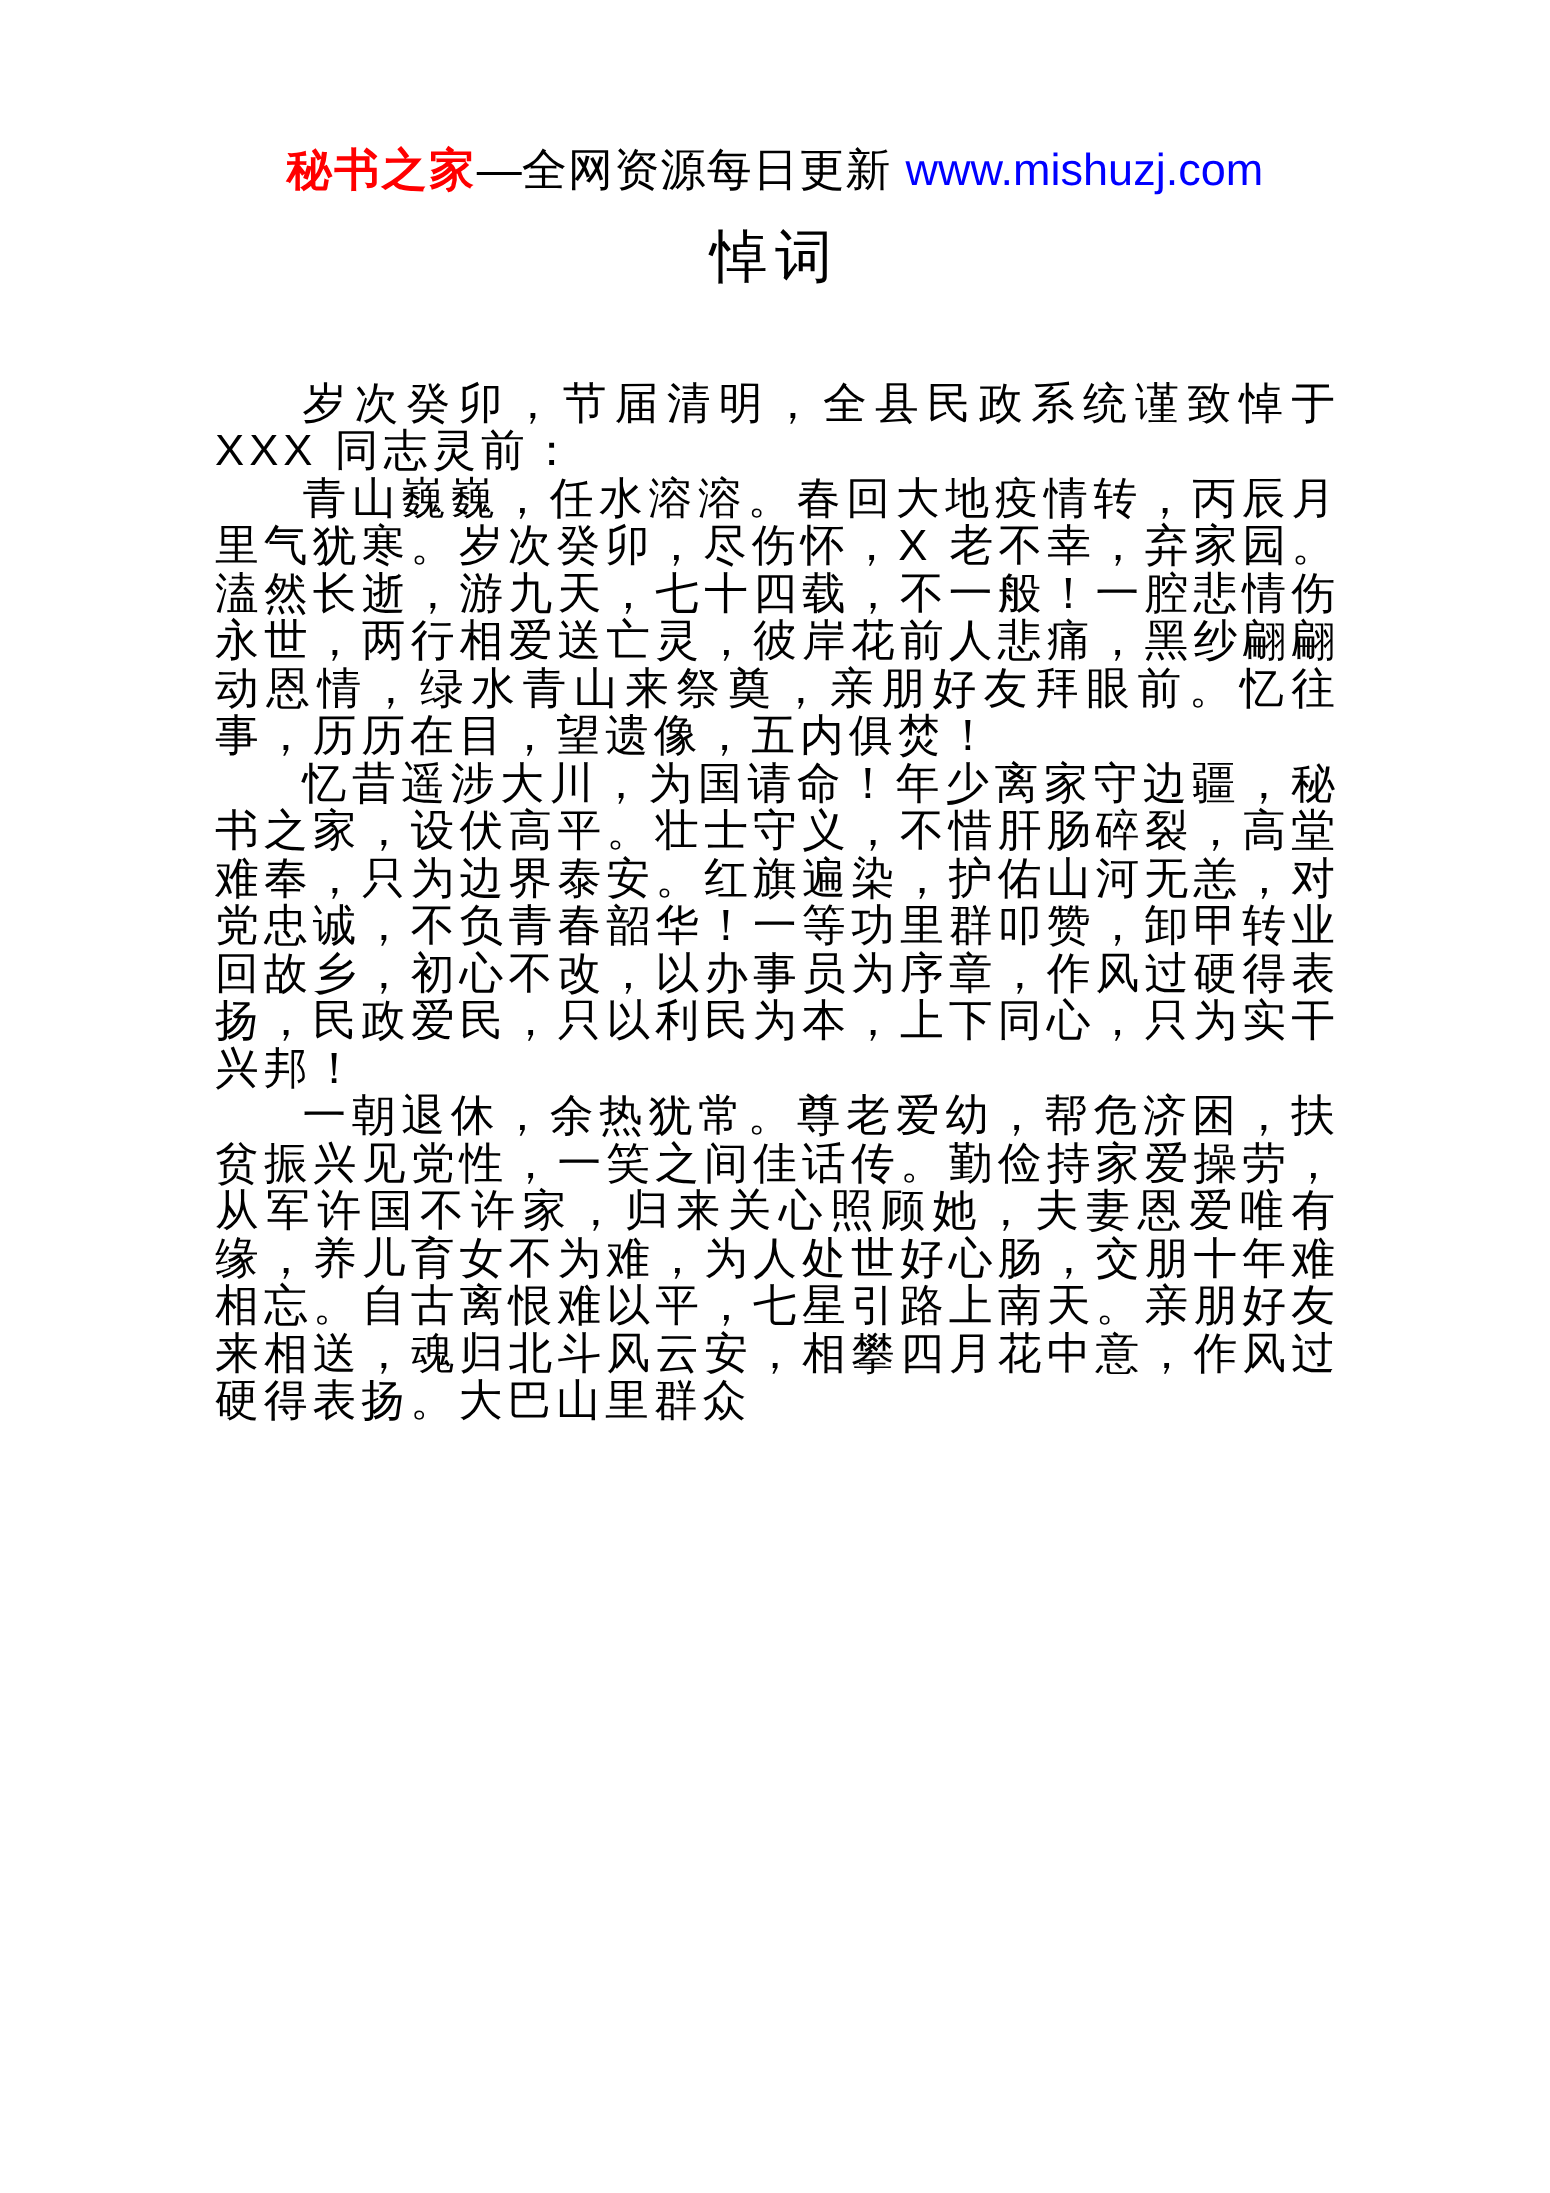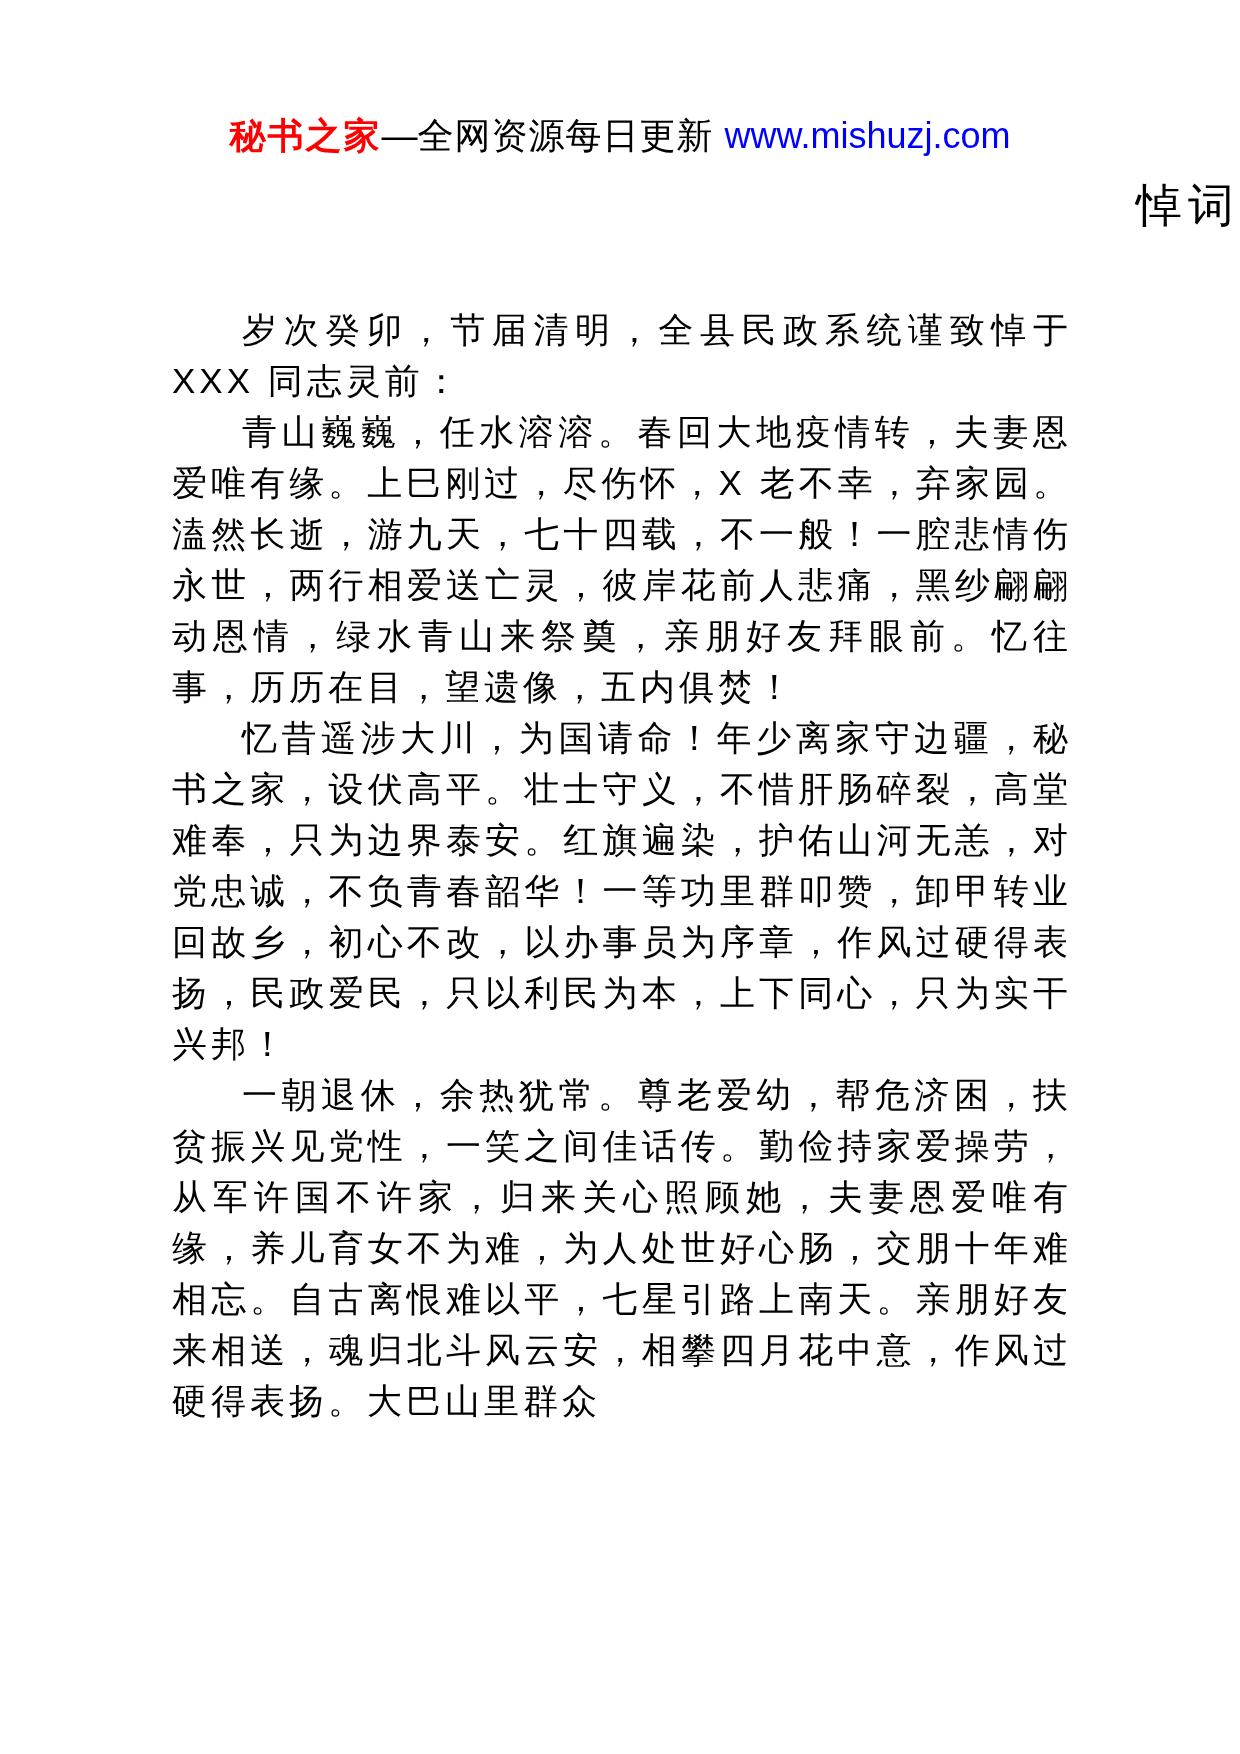--- a/index.html
+++ b/index.html
@@ -40,34 +40,34 @@
   }
   .doc-header .url {
     color: #0000ff;
   }
 
   .doc-title {
     position: absolute;
     top: 160px;
     left: 0;
     width: 100%;
-    text-align: right;
+    text-align: center;
     font-size: 46px;
     line-height: 58px;
     letter-spacing: 6px;
     color: #000000;
   }
 
   .doc-body {
     position: absolute;
     top: 288px;
     left: 172px;
     width: 900px;
     font-size: 35px;
-    line-height: 51px;
+    line-height: 38px;
     letter-spacing: 4px;
     text-align: justify;
     text-justify: inter-ideograph;
     color: #000000;
   }
   .doc-body p {
     text-indent: 2em;
     margin: 0;
   }
 </style>
@@ -77,18 +77,18 @@
 <div class="page">
 
   <div class="doc-header">
     <span class="brand">秘书之家</span><span class="separator">—</span><span class="tagline">全网资源每日更新 </span><span class="url">www.mishuzj.com</span>
   </div>
 
   <div class="doc-title">悼词</div>
 
   <div class="doc-body">
     <p>岁次癸卯，节届清明，全县民政系统谨致悼于 XXX 同志灵前：</p>
-    <p>青山巍巍，任水溶溶。春回大地疫情转，夫妻恩爱唯有缘。上巳刚过，尽伤怀，X 老不幸，弃家园。溘然长逝，游九天，七十四载，不一般！一腔悲情伤永世，两行相爱送亡灵，彼岸花前人悲痛，黑纱翩翩动恩情，绿水青山来祭奠，亲朋好友拜眼前。忆往事，历历在目，望遗像，五内俱焚！</p>
+    <p>青山巍巍，任水溶溶。春回大地疫情转，丙辰月里气犹寒。岁次癸卯，尽伤怀，X 老不幸，弃家园。溘然长逝，游九天，七十四载，不一般！一腔悲情伤永世，两行相爱送亡灵，彼岸花前人悲痛，黑纱翩翩动恩情，绿水青山来祭奠，亲朋好友拜眼前。忆往事，历历在目，望遗像，五内俱焚！</p>
     <p>忆昔遥涉大川，为国请命！年少离家守边疆，秘书之家，设伏高平。壮士守义，不惜肝肠碎裂，高堂难奉，只为边界泰安。红旗遍染，护佑山河无恙，对党忠诚，不负青春韶华！一等功里群叩赞，卸甲转业回故乡，初心不改，以办事员为序章，作风过硬得表扬，民政爱民，只以利民为本，上下同心，只为实干兴邦！</p>
     <p>一朝退休，余热犹常。尊老爱幼，帮危济困，扶贫振兴见党性，一笑之间佳话传。勤俭持家爱操劳，从军许国不许家，归来关心照顾她，夫妻恩爱唯有缘，养儿育女不为难，为人处世好心肠，交朋十年难相忘。自古离恨难以平，七星引路上南天。亲朋好友来相送，魂归北斗风云安，相攀四月花中意，作风过硬得表扬。大巴山里群众</p>
   </div>
 
 </div>
 
 </body></html>

